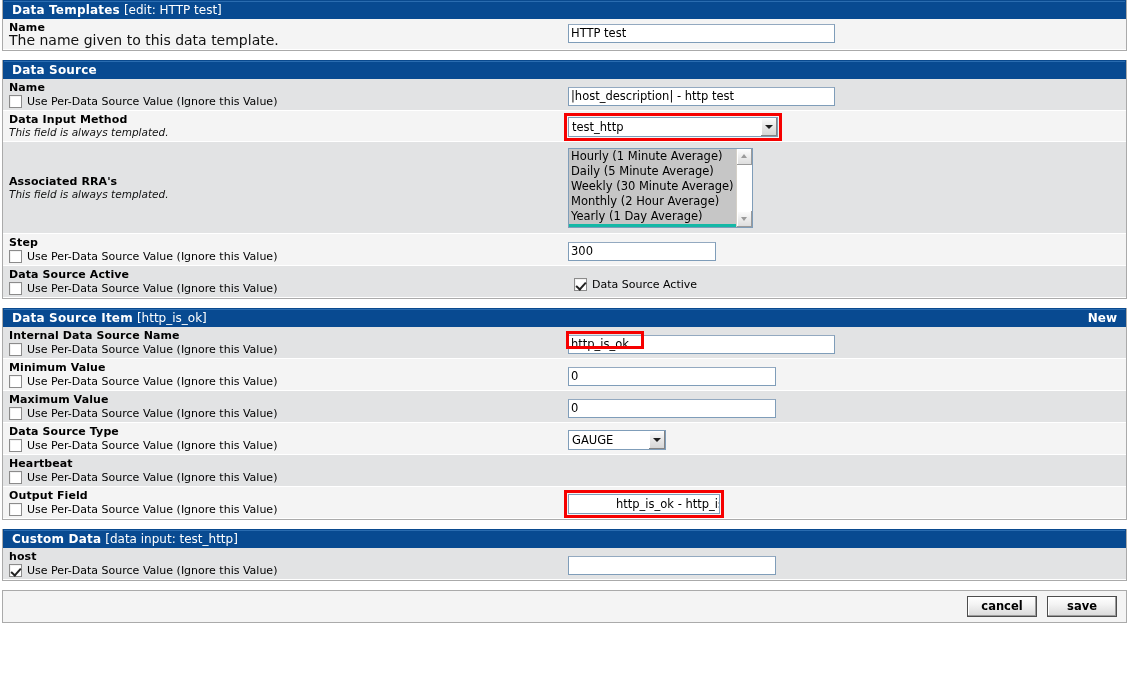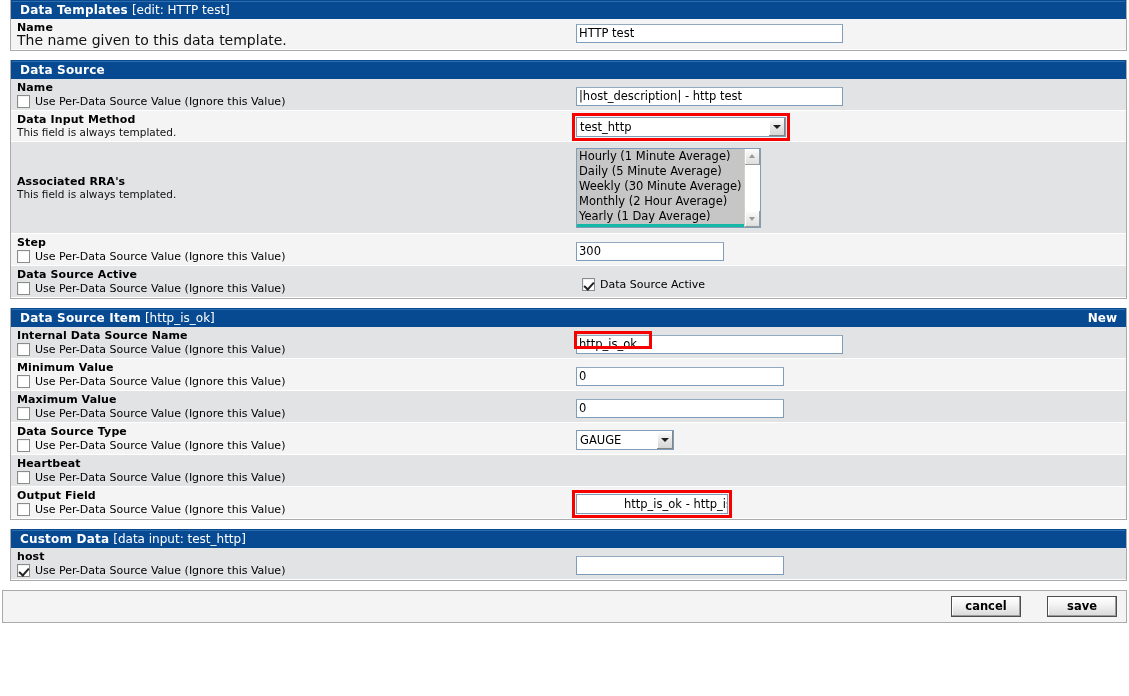--- a/index.html
+++ b/index.html
@@ -12,21 +12,21 @@
     width: 1129px; height: 696px;
     overflow: hidden;
     font-size: 11px;
     color: #000000;
   }
 
   .page { width: 1129px; padding: 0; }
 
   
   .panel {
-    margin: 0 2px 0 10px;
+    margin: 0 2px 0 2px;
     border: 1px solid #aaaaaa;
     border-top: none;
     background: #ffffff;
   }
   .panel.spaced { margin-top: 9px; }
 
   .panel-head {
     background: #0a4a8f;
     background: linear-gradient(to bottom, #2a6cb0 0px, #2a6cb0 1px, #084a91 1px, #084a91 100%);
     color: #ffffff;
@@ -57,21 +57,21 @@
   .row.even { background: #e2e3e4; }
 
   .row-label {
     width: 565px;
     flex: 0 0 565px;
     padding-left: 6px;
     line-height: 13px;
   }
   .lbl-title { font-weight: bold; font-size: 11px; letter-spacing: .1px; }
   .lbl-desc  { font-weight: normal; font-size: 14px; color: #111; }
-  .lbl-desc.ital { font-size: 10.5px; }
+  .lbl-desc.ital { font-style: italic; font-size: 10.5px; }
 
   .chkline { display: flex; align-items: center; gap: 5px; margin-top: 1px; }
   .chkline .txt { font-size: 11px; }
 
   .row-field { flex: 1 1 auto; display: flex; align-items: center; padding-top: 1px; }
 
   
   .tbox {
     height: 19px;
     background: #ffffff;
@@ -205,21 +205,21 @@
   
   .footer {
     margin: 9px 2px 0 2px;
     border: 1px solid #aaaaaa;
     background: #f4f4f4;
     height: 33px;
     display: flex;
     align-items: center;
     justify-content: flex-end;
     padding-right: 9px;
-    gap: 26px;
+    gap: 10px;
   }
   .btn {
     min-width: 70px;
     height: 21px;
     background: linear-gradient(to bottom, #ffffff 0%, #f3f3f3 40%, #d9d9d9 100%);
     border: 1px solid #4d4d4d;
     box-shadow: inset -1px -1px 0 #9b9b9b, inset 1px 1px 0 #ffffff;
     font-family: "DejaVu Sans", "Liberation Sans", sans-serif;
     font-size: 11.5px;
     font-weight: bold;

